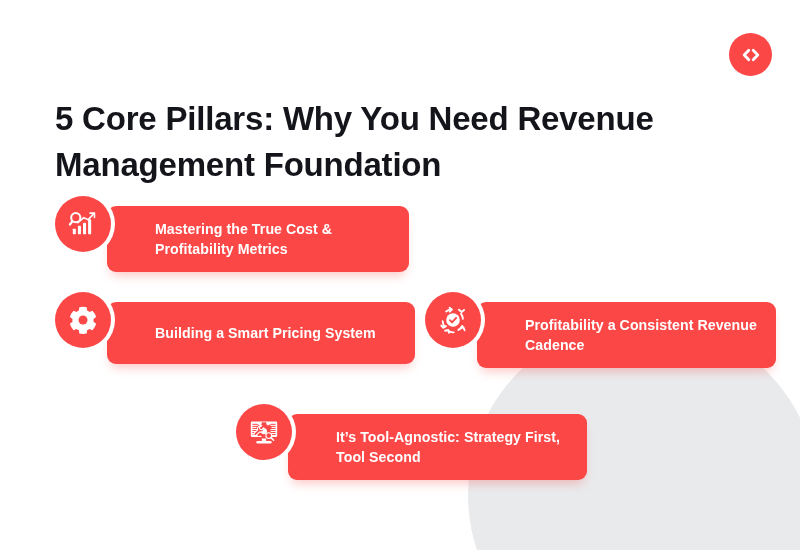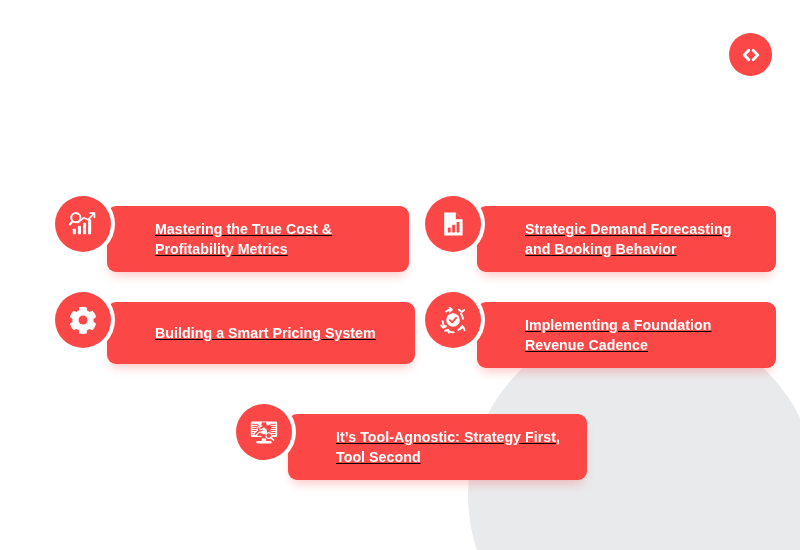--- a/index.html
+++ b/index.html
@@ -75,21 +75,20 @@
     left: 52px;
     top: 10px;
     background: #fc4747;
     border-radius: 9px;
     box-shadow: 0 7px 11px -4px rgba(252,71,71,0.33);
     display: flex;
     align-items: center;
     box-sizing: border-box;
     padding: 13px 16px 13px 48px;
     min-height: 62px;
-    text-decoration: underline;
   }
   .pillar-label {
     color: #ffffff;
     font-size: 14.2px;
     font-weight: 700;
     line-height: 1.42;
     letter-spacing: 0.05px;
   }
   .pillar-icon {
     position: relative;
@@ -131,20 +130,21 @@
 
   <div class="logo-badge">
     <span>
       <svg width="22" height="22" viewBox="0 0 24 24" fill="none">
         <path d="M9.6 6.8 4.6 12l5 5.2" stroke="#ffffff" stroke-width="3.1" stroke-linecap="round" stroke-linejoin="round"></path>
         <path d="M14.4 6.8 19.4 12l-5 5.2" stroke="#ffffff" stroke-width="3.1" stroke-linecap="round" stroke-linejoin="round"></path>
       </svg>
     </span>
   </div>
 
+  <h1 class="headline">5 Core Pillars: Why You Need Revenue Management Foundation</h1>
 
   <div class="pillar" id="pillar-1">
     <div class="pillar-body">
       <span class="pillar-label">Mastering the True Cost &amp; Profitability Metrics</span>
     </div>
     <div class="pillar-icon">
       <span>
         <svg width="34" height="34" viewBox="0 0 40 40" fill="none">
           <circle cx="11.5" cy="12.5" r="5.4" stroke="#ffffff" stroke-width="2.4"></circle>
           <path d="M7.6 16.8 4.6 20.6" stroke="#ffffff" stroke-width="2.6" stroke-linecap="round"></path>
@@ -152,54 +152,38 @@
           <rect x="14" y="22" width="3.6" height="10" rx="0.8" fill="#ffffff"></rect>
           <rect x="20" y="18.5" width="3.6" height="13.5" rx="0.8" fill="#ffffff"></rect>
           <rect x="26" y="14.5" width="3.6" height="17.5" rx="0.8" fill="#ffffff"></rect>
           <path d="M14 18.5 21 12.5 26 15 33 7.5" stroke="#ffffff" stroke-width="1.9" stroke-linecap="round" stroke-linejoin="round"></path>
           <path d="M28.2 7.2h5.3v5.2" stroke="#ffffff" stroke-width="1.9" stroke-linecap="round" stroke-linejoin="round"></path>
         </svg>
       </span>
     </div>
   </div>
 
-  <div class="pillar" id="pillar-2">
-    <div class="pillar-body">
-      <span class="pillar-label">Strategic Demand Forecasting and Booking Behavior</span>
-    </div>
-    <div class="pillar-icon">
-      <span>
-        <svg width="32" height="32" viewBox="0 0 40 40" fill="none">
-          <path d="M9 5.5h14.5L32 14v20.5H9z" fill="#ffffff"></path>
-          <path d="M23.5 5.5 32 14h-8.5z" fill="#fc4747"></path>
-          <rect x="13.5" y="24.5" width="3.6" height="6" rx="0.7" fill="#fc4747"></rect>
-          <rect x="19" y="21" width="3.6" height="9.5" rx="0.7" fill="#fc4747"></rect>
-          <rect x="24.5" y="17.5" width="3.6" height="13" rx="0.7" fill="#fc4747"></rect>
-        </svg>
-      </span>
-    </div>
-  </div>
 
   <div class="pillar" id="pillar-3">
     <div class="pillar-body">
       <span class="pillar-label">Building a Smart Pricing System</span>
     </div>
     <div class="pillar-icon">
       <span>
         <svg width="32" height="32" viewBox="0 0 40 40" fill="none">
           <path d="M20 3.5c1.6 0 3.2.22 4.6.62l.5 4.1a12 12 0 0 1 2.9 1.7l3.8-1.6a16.6 16.6 0 0 1 4.6 8l-3.3 2.5a12 12 0 0 1 0 3.4l3.3 2.5a16.6 16.6 0 0 1-4.6 8l-3.8-1.6a12 12 0 0 1-2.9 1.7l-.5 4.1c-1.4.4-3 .62-4.6.62s-3.2-.22-4.6-.62l-.5-4.1a12 12 0 0 1-2.9-1.7l-3.8 1.6a16.6 16.6 0 0 1-4.6-8l3.3-2.5a12 12 0 0 1 0-3.4l-3.3-2.5a16.6 16.6 0 0 1 4.6-8l3.8 1.6a12 12 0 0 1 2.9-1.7l.5-4.1A19.8 19.8 0 0 1 20 3.5z" fill="#ffffff"></path>
           <circle cx="20" cy="20" r="5.6" fill="#fc4747"></circle>
         </svg>
       </span>
     </div>
   </div>
 
   <div class="pillar" id="pillar-4">
     <div class="pillar-body">
-      <span class="pillar-label">Implementing a Foundation Revenue Cadence</span>
+      <span class="pillar-label">Profitability a Consistent Revenue Cadence</span>
     </div>
     <div class="pillar-icon">
       <span>
         <svg width="36" height="36" viewBox="0 0 40 40" fill="none">
           <circle cx="20" cy="20" r="7.6" fill="#ffffff"></circle>
           <path d="m16.6 20.2 2.4 2.5 4.5-5" stroke="#fc4747" stroke-width="2.1" stroke-linecap="round" stroke-linejoin="round"></path>
           <path d="M12.4 10.6a12 12 0 0 1 5.4-2.4" stroke="#ffffff" stroke-width="2.1" stroke-linecap="round"></path>
           <path d="M16.2 6.3 18.8 8.4 16.4 10.7" stroke="#ffffff" stroke-width="2.1" stroke-linecap="round" stroke-linejoin="round"></path>
           <path d="M29 13.2a12 12 0 0 1 2 5.4" stroke="#ffffff" stroke-width="2.1" stroke-linecap="round"></path>
           <path d="M26.6 8.6 29.6 11.2 32.3 8.8" stroke="#ffffff" stroke-width="2.1" stroke-linecap="round" stroke-linejoin="round"></path>

